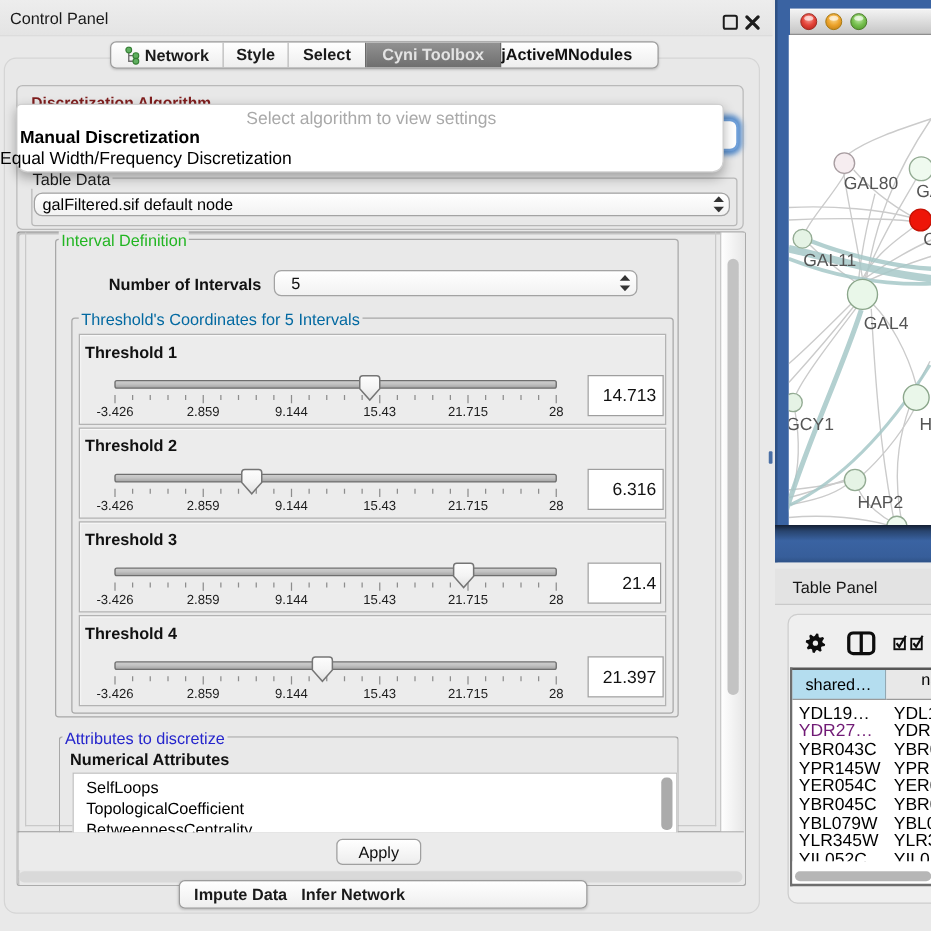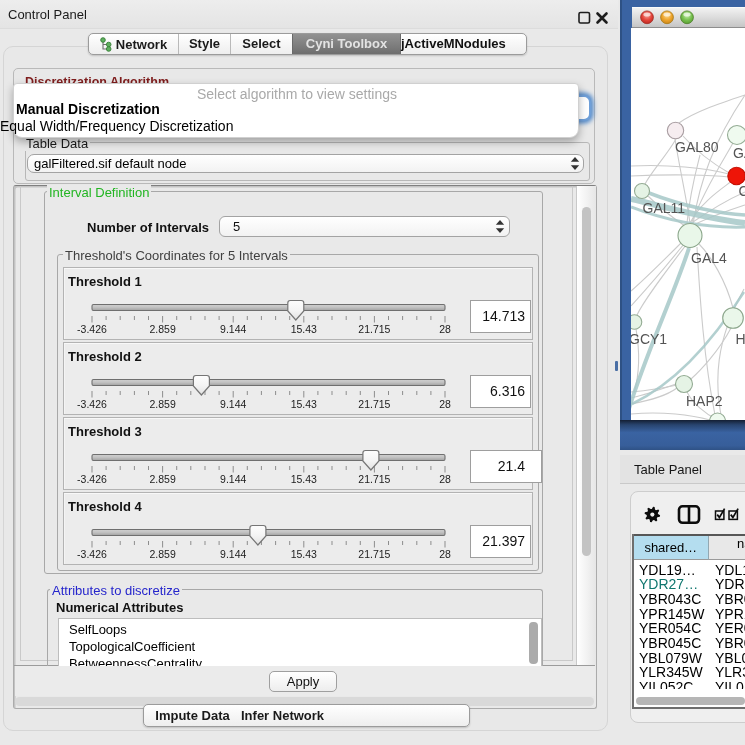--- a/index.html
+++ b/index.html
@@ -67,21 +67,21 @@
   <div class="abs" style="left:47px;top:185px;background:#e9e9e9;padding:0 2px;color:#22b522;">Interval Definition</div>
   <div class="abs bold" style="left:87px;top:220px;">Number of Intervals</div>
   <div class="abs combo" style="left:219px;top:216px;width:289px;height:19px;background:linear-gradient(#ffffff,#f2f2f2);border:1px solid #a3a3a3;border-radius:6px;"></div>
   <div class="abs" style="left:233px;top:219px;">5</div>
   <svg class="abs" style="left:494px;top:220px;" width="12" height="13" viewBox="0 0 12 14">
     <path d="M6 0 L10.5 5 L1.5 5 Z" fill="#333"></path>
       <path d="M6 14 L10.5 9 L1.5 9 Z" fill="#333"></path>
   </svg>
 
   <div class="abs" style="left:57px;top:254px;width:480px;height:315px;border:1px solid #a8a8a8;border-radius:3px;"></div>
-  <div class="abs" style="left:63px;top:248px;background:#e9e9e9;padding:0 2px;color:#404040;">Threshold's Coordinates for 5 Intervals</div>
+  <div class="abs" style="left:63px;top:248px;background:#e9e9e9;padding:0 2px;color:#0369a1;">Threshold's Coordinates for 5 Intervals</div>
 
   <div class="abs" style="left:63px;top:267px;width:468px;height:71px;background:#ececec;border:1px solid #b3b3b3;box-shadow:inset 0 1px 0 #f8f8f8, inset 1px 0 0 #f4f4f4;"></div>
   <div class="abs bold" style="left:68px;top:274px;">Threshold 1</div>
   <svg class="abs" style="left:63px;top:291px;" width="470" height="46" viewBox="0 0 470 46">
     <defs>
       <linearGradient id="trk0" x1="0" y1="0" x2="0" y2="1">
         <stop offset="0" stop-color="#cfcfcf"></stop>
           <stop offset="0.45" stop-color="#c3c3c3"></stop>
           <stop offset="1" stop-color="#a2a2a2"></stop>
       </linearGradient>
@@ -221,21 +221,21 @@
       <line x1="367.9" y1="25" x2="367.9" y2="29" stroke="#8d8d8d" stroke-width="1"></line>
       <line x1="382.0" y1="25" x2="382.0" y2="31.5" stroke="#8d8d8d" stroke-width="1"></line>
     <text x="29.0" y="42" font-size="10.5" fill="#1c1c1c" text-anchor="middle" font-family="Liberation Sans">-3.426</text>
       <text x="99.6" y="42" font-size="10.5" fill="#1c1c1c" text-anchor="middle" font-family="Liberation Sans">2.859</text>
       <text x="170.2" y="42" font-size="10.5" fill="#1c1c1c" text-anchor="middle" font-family="Liberation Sans">9.144</text>
       <text x="240.8" y="42" font-size="10.5" fill="#1c1c1c" text-anchor="middle" font-family="Liberation Sans">15.43</text>
       <text x="311.4" y="42" font-size="10.5" fill="#1c1c1c" text-anchor="middle" font-family="Liberation Sans">21.715</text>
       <text x="382.0" y="42" font-size="10.5" fill="#1c1c1c" text-anchor="middle" font-family="Liberation Sans">28</text>
     <path d="M 299.9 20 L 299.9 12 Q 299.9 9.5 302.4 9.5 L 313.4 9.5 Q 315.9 9.5 315.9 12 L 315.9 20 L 307.9 29 Z" fill="url(#th2)" stroke="#757575" stroke-width="1.2"></path>
   </svg>
-  <div class="abs" style="left:470px;top:450px;width:54px;height:31px;background:#fff;border:1px solid #9e9e9e;text-align:right;line-height:31px;padding-right:16px;font-size:14px;">21.4</div>
+  <div class="abs" style="left:470px;top:450px;width:54px;height:31px;background:#fff;border:1px solid #9e9e9e;text-align:right;line-height:31px;padding-right:3px;font-size:14px;">21.4</div>
   <div class="abs" style="left:63px;top:492px;width:468px;height:71px;background:#ececec;border:1px solid #b3b3b3;box-shadow:inset 0 1px 0 #f8f8f8, inset 1px 0 0 #f4f4f4;"></div>
   <div class="abs bold" style="left:68px;top:499px;">Threshold 4</div>
   <svg class="abs" style="left:63px;top:516px;" width="470" height="46" viewBox="0 0 470 46">
     <defs>
       <linearGradient id="trk3" x1="0" y1="0" x2="0" y2="1">
         <stop offset="0" stop-color="#cfcfcf"></stop>
           <stop offset="0.45" stop-color="#c3c3c3"></stop>
           <stop offset="1" stop-color="#a2a2a2"></stop>
       </linearGradient>
       <linearGradient id="th3" x1="0" y1="0" x2="0" y2="1">
@@ -428,21 +428,21 @@
       <path d="M87.7 9.6 L89.9 12.4 L95.1 3.6" stroke-width="1.7"></path>
     </g>
   </svg>
   <div class="abs" style="left:632px;top:533.5px;width:113px;height:2.5px;background:#575757;"></div>
   <div class="abs" style="left:632px;top:533.5px;width:1.5px;height:175px;background:#6e6e6e;"></div>
   <div class="abs" style="left:633.5px;top:536px;width:74.5px;height:22.5px;background:#b4ddef;border-right:1px solid #93a8b2;border-bottom:1px solid #9a9a9a;text-align:center;line-height:23px;color:#000;">shared…</div>
   <div class="abs" style="left:709px;top:536px;width:36px;height:22.5px;background:#e8e8e8;border-bottom:1px solid #9a9a9a;color:#000;"><span style="margin-left:28px;">na</span></div>
   <div class="abs" style="left:633.5px;top:559.5px;width:111.5px;height:147.5px;background:#fff;overflow:hidden;"></div>
   <div class="abs" style="left:639px;top:561.5px;font-size:14px;color:#000;">YDL19…</div>
     <div class="abs" style="left:715px;top:561.5px;font-size:14px;color:#000;">YDL1</div>
-    <div class="abs" style="left:639px;top:576.2px;font-size:14px;color:#0f766e;">YDR27…</div>
+    <div class="abs" style="left:639px;top:576.2px;font-size:14px;color:#701a75;">YDR27…</div>
     <div class="abs" style="left:715px;top:576.2px;font-size:14px;color:#000;">YDR2</div>
     <div class="abs" style="left:639px;top:590.9px;font-size:14px;color:#000;">YBR043C</div>
     <div class="abs" style="left:715px;top:590.9px;font-size:14px;color:#000;">YBR0</div>
     <div class="abs" style="left:639px;top:605.6px;font-size:14px;color:#000;">YPR145W</div>
     <div class="abs" style="left:715px;top:605.6px;font-size:14px;color:#000;">YPR1</div>
     <div class="abs" style="left:639px;top:620.3px;font-size:14px;color:#000;">YER054C</div>
     <div class="abs" style="left:715px;top:620.3px;font-size:14px;color:#000;">YER0</div>
     <div class="abs" style="left:639px;top:635.0px;font-size:14px;color:#000;">YBR045C</div>
     <div class="abs" style="left:715px;top:635.0px;font-size:14px;color:#000;">YBR0</div>
     <div class="abs" style="left:639px;top:649.7px;font-size:14px;color:#000;">YBL079W</div>

